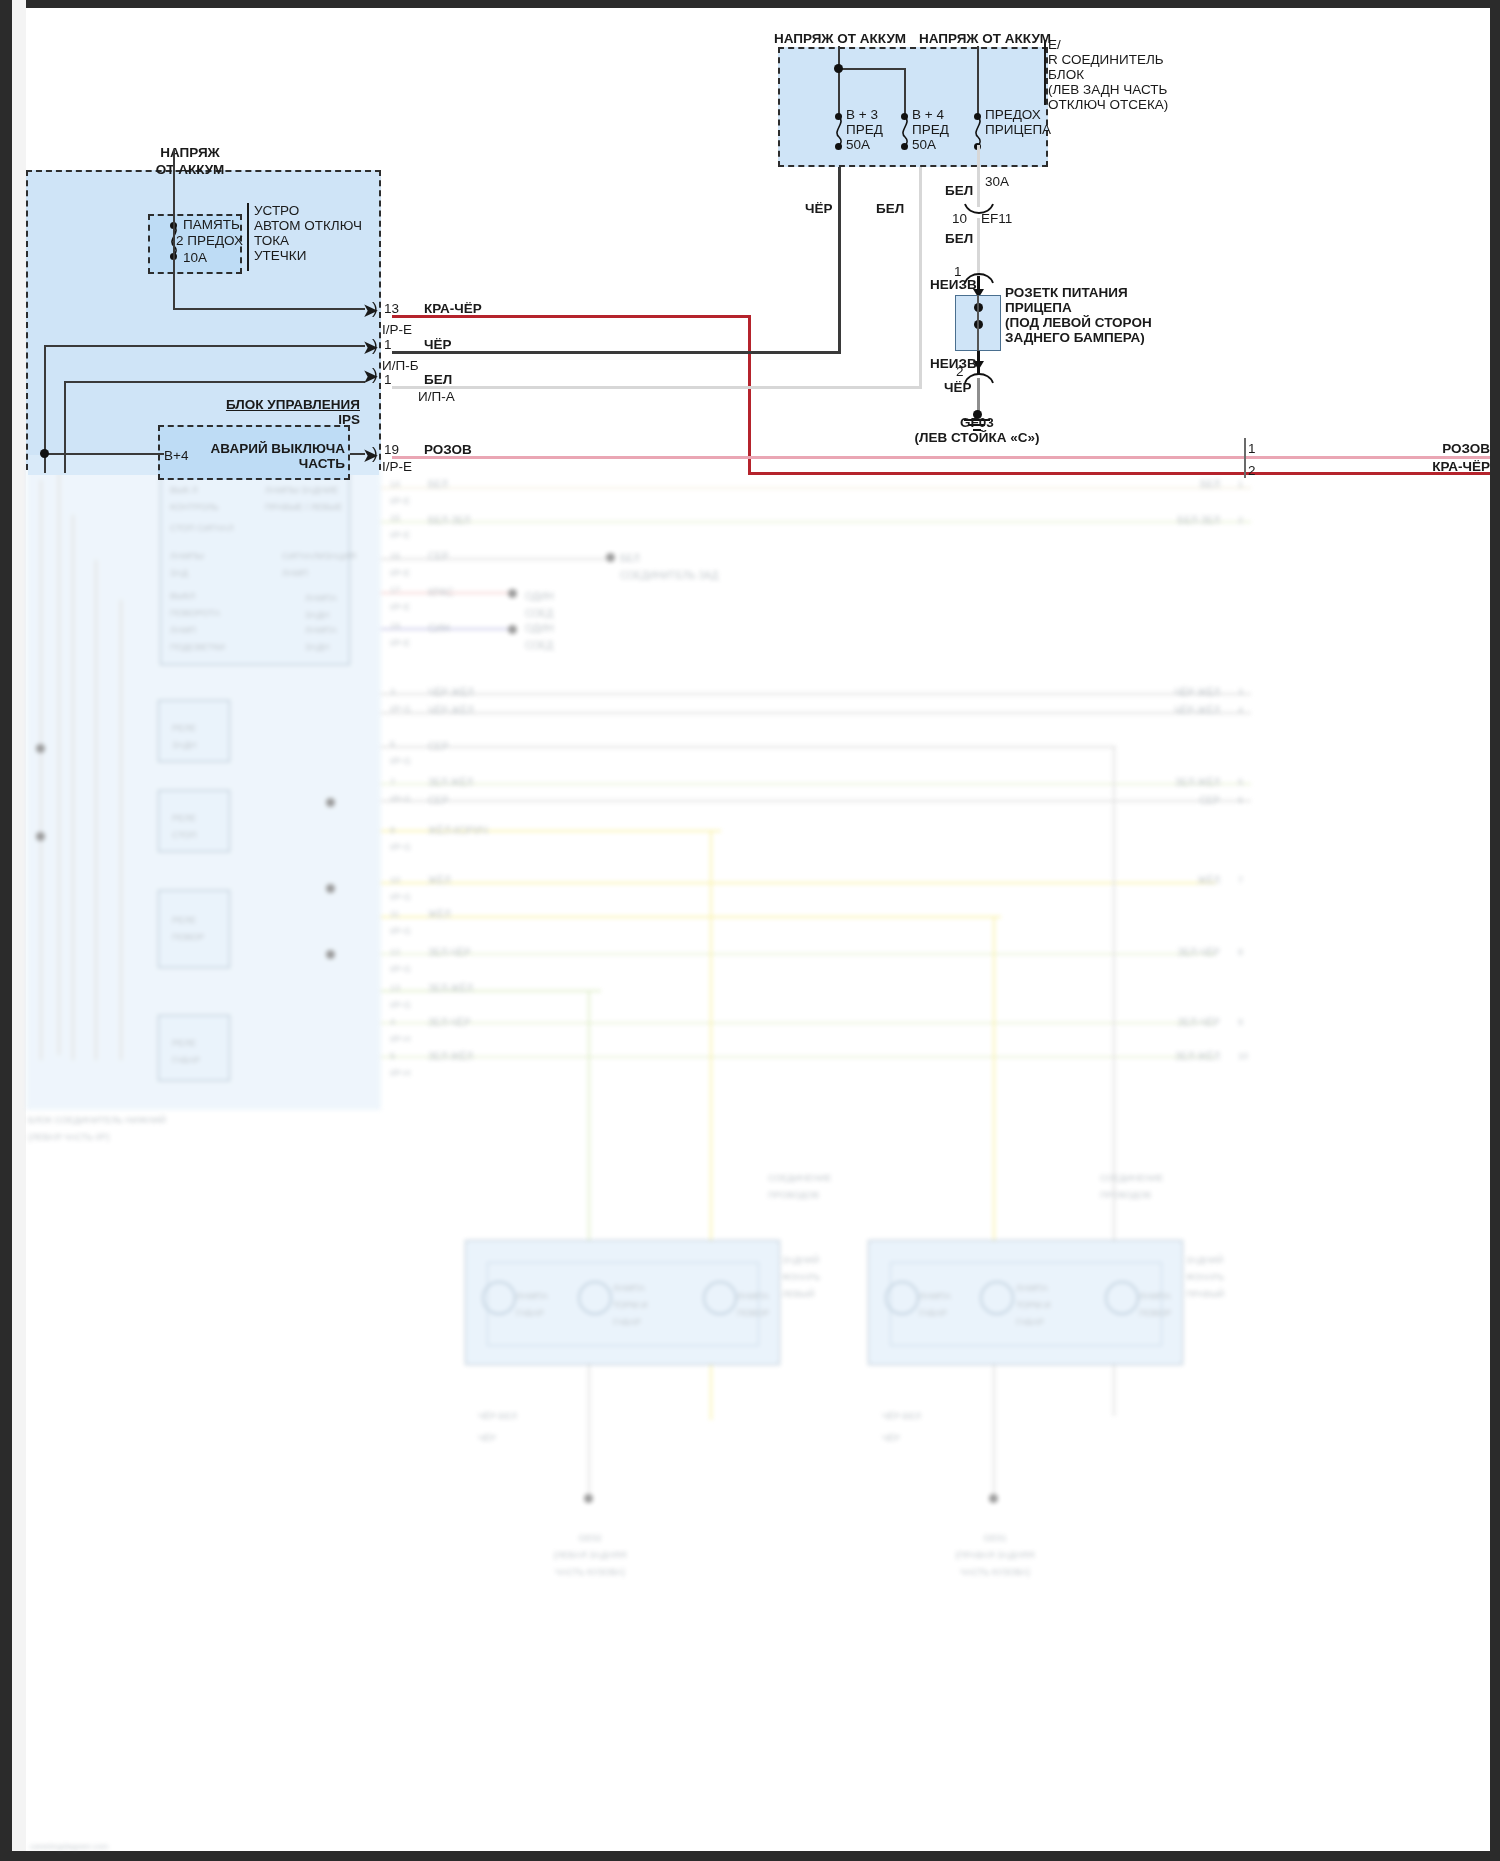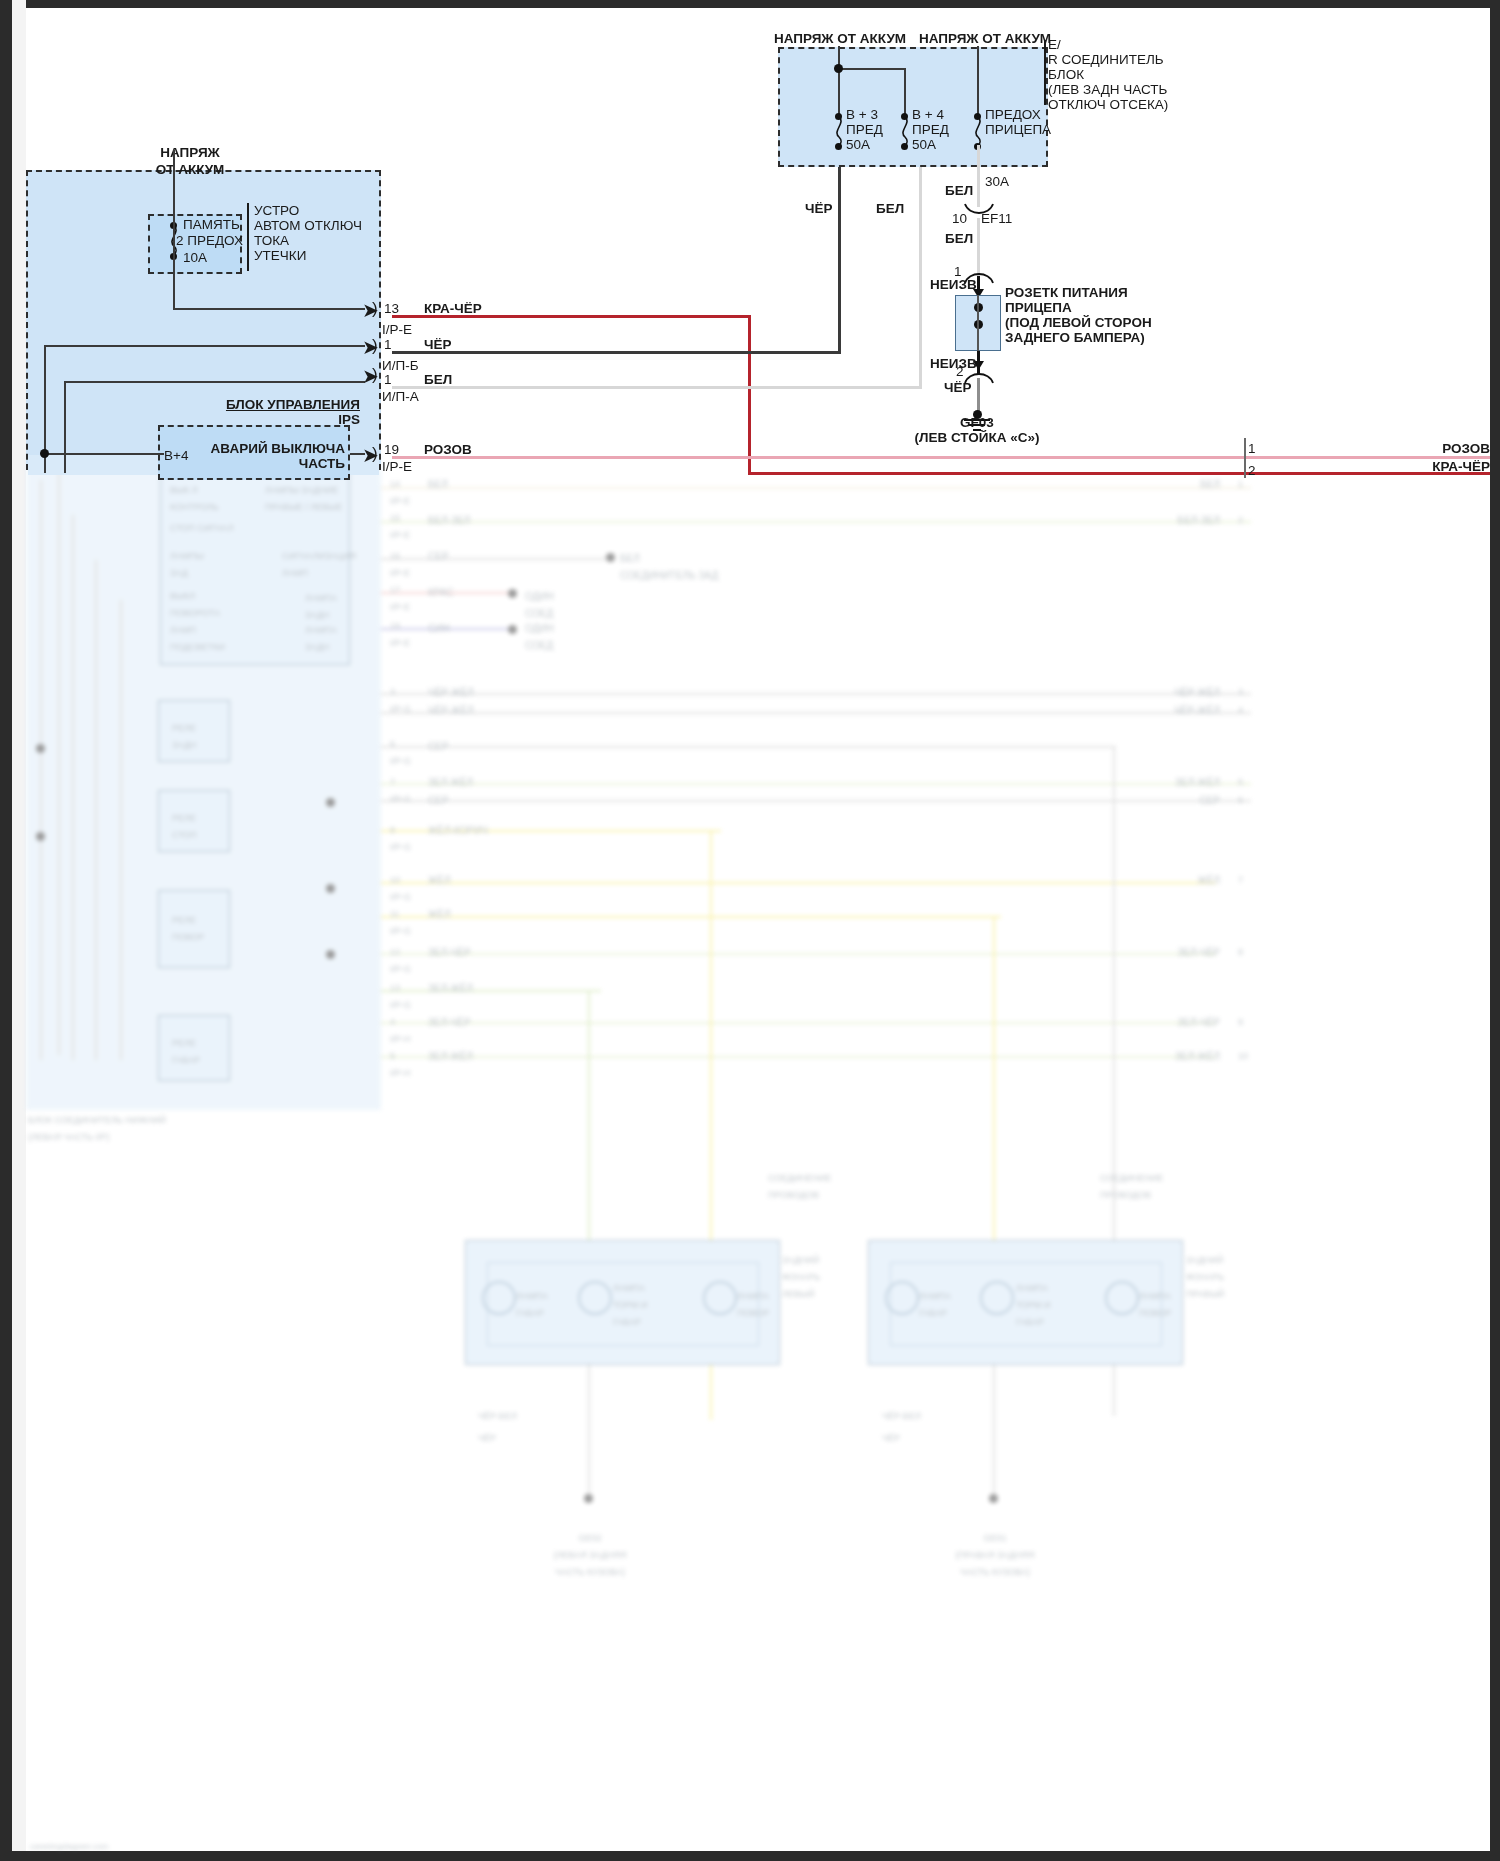--- a/index.html
+++ b/index.html
@@ -289,21 +289,21 @@
     <div class="lbl" style="left:384px;top:300px;">13</div>
     <div class="lbl b" style="left:424px;top:300px;">КРА-ЧЁР</div>
     <div class="lbl" style="left:382px;top:321px;">I/P-E</div>
 
     <div class="lbl" style="left:384px;top:336px;">1</div>
     <div class="lbl b" style="left:424px;top:336px;">ЧЁР</div>
     <div class="lbl" style="left:382px;top:357px;">И/П-Б</div>
 
     <div class="lbl" style="left:384px;top:371px;">1</div>
     <div class="lbl b" style="left:424px;top:371px;">БЕЛ</div>
-    <div class="lbl" style="left:382px;top:388px;">И/П-А</div>
+    <div class="lbl" style="left:382px;top:388px;padding-left:36px;">И/П-А</div>
 
     <div class="lbl" style="left:384px;top:441px;">19</div>
     <div class="lbl b" style="left:424px;top:441px;">РОЗОВ</div>
     <div class="lbl" style="left:382px;top:458px;">I/P-E</div>
 
     <div class="wire wh w-red" style="left:392px;top:315px;width:358px;height:3px;"></div>
     <div class="wire wv w-red" style="left:748px;top:315px;height:160px;width:3px;"></div>
 
     <div class="wire wh w-blk" style="left:392px;top:351px;width:448px;height:3px;"></div>
     <div class="wire wv w-blk" style="left:838px;top:128px;height:226px;width:3px;"></div>

